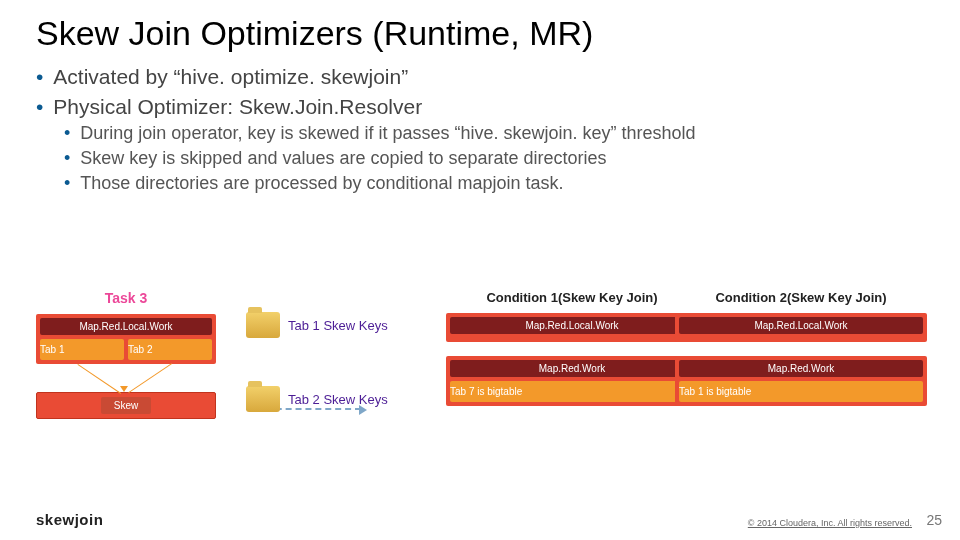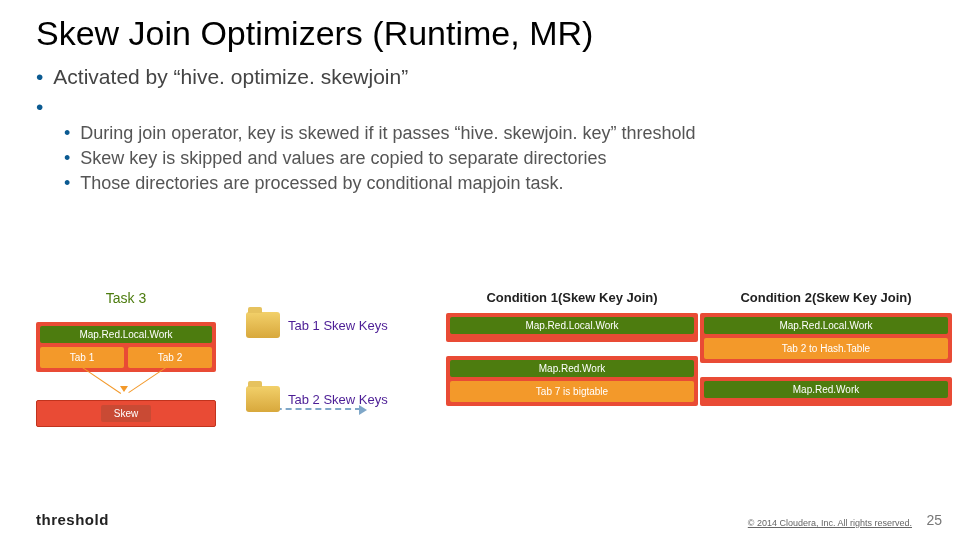--- a/index.html
+++ b/index.html
@@ -28,42 +28,41 @@
     left:36px; top:290px;
     width:900px; height:220px;
   }
 
   
   .task3 {
     position:absolute;
     left:0; top:0;
     width:180px;
   }
-  .task3-title { text-align:center; font-size:14px; font-weight:400; color:#4d7c0f; margin-bottom:16px; }
+  .task3-title { text-align:center; font-size:14px; font-weight:700; color:#ec4899; margin-bottom:8px; }
   .redcard {
     background:#e94b35;
     border-radius:2px;
     padding:4px;
   }
   .innerlabel {
-    background:#4d7c0f;
+    background:#7f1d1d;
     color:#fff;
     font-size:10px;
     text-align:center;
     padding:3px 0;
     border-radius:2px;
     margin-bottom:4px;
   }
   .tabrow { display:flex; gap:4px; }
   .tab {
     flex:1;
     background:#f3992a;
     color:#fff;
     font-size:10px;
-    text-align:center;
     padding:5px 0;
     border-radius:2px;
   }
   .join-red {
     margin-top:28px;
     background:#e94b35;
     border:1px solid #c1331d;
     border-radius:2px;
     padding:4px;
   }
@@ -116,21 +115,21 @@
     border-bottom:5px solid transparent;
   }
 
   
   .cond {
     position:absolute;
     top:0;
     width:252px;
   }
   .cond1 { left:410px; }
-  .cond2 { left:664px; }
+  .cond2 { left:639px; }
   .cond-title {
     text-align:center;
     font-size:13px;
     font-weight:600;
     color:#222;
     margin-bottom:8px;
   }
   .cond .card {
     background:#e94b35;
     border-radius:2px;
@@ -167,20 +166,21 @@
 
 <h1 class="title">Skew Join Optimizers (Runtime, MR)</h1>
 
 <div class="bullets">
   <div class="b1">
       <span class="dot">•</span>
       <span>Activated by “hive. optimize. skewjoin”</span>
     </div>
   <div class="b1">
       <span class="dot">•</span>
+      <span>Physical Optimizer: Skew.Join.Resolver</span>
     </div>
   <div class="sub">
     <div class="b1">
         <span class="dot">•</span>
         <span>During join operator, key is skewed if it passes “hive. skewjoin. key” threshold</span>
       </div>
     <div class="b1">
         <span class="dot">•</span>
         <span>Skew key is skipped and values are copied to separate directories</span>
       </div>
@@ -232,24 +232,24 @@
     <div class="card lower">
       <div class="innerlabel">Map.Red.Work</div>
       <div class="tab">Tab 7 is bigtable</div>
     </div>
   </div>
 
   <div class="cond cond2">
     <div class="cond-title">Condition 2(Skew Key Join)</div>
     <div class="card">
       <div class="innerlabel">Map.Red.Local.Work</div>
-      <div class="tab">Tab 2 to Hash.Table</div>
     </div>
     <div class="card lower">
       <div class="innerlabel">Map.Red.Work</div>
+      <div class="tab">Tab 1 is bigtable</div>
     </div>
   </div>
 
 </div>
 
-<div class="footer-logo">threshold</div>
+<div class="footer-logo">skewjoin</div>
 <div class="copyright">© 2014 Cloudera, Inc. All rights reserved.</div>
 <div class="pagenum">25</div>
 
 </body></html>

